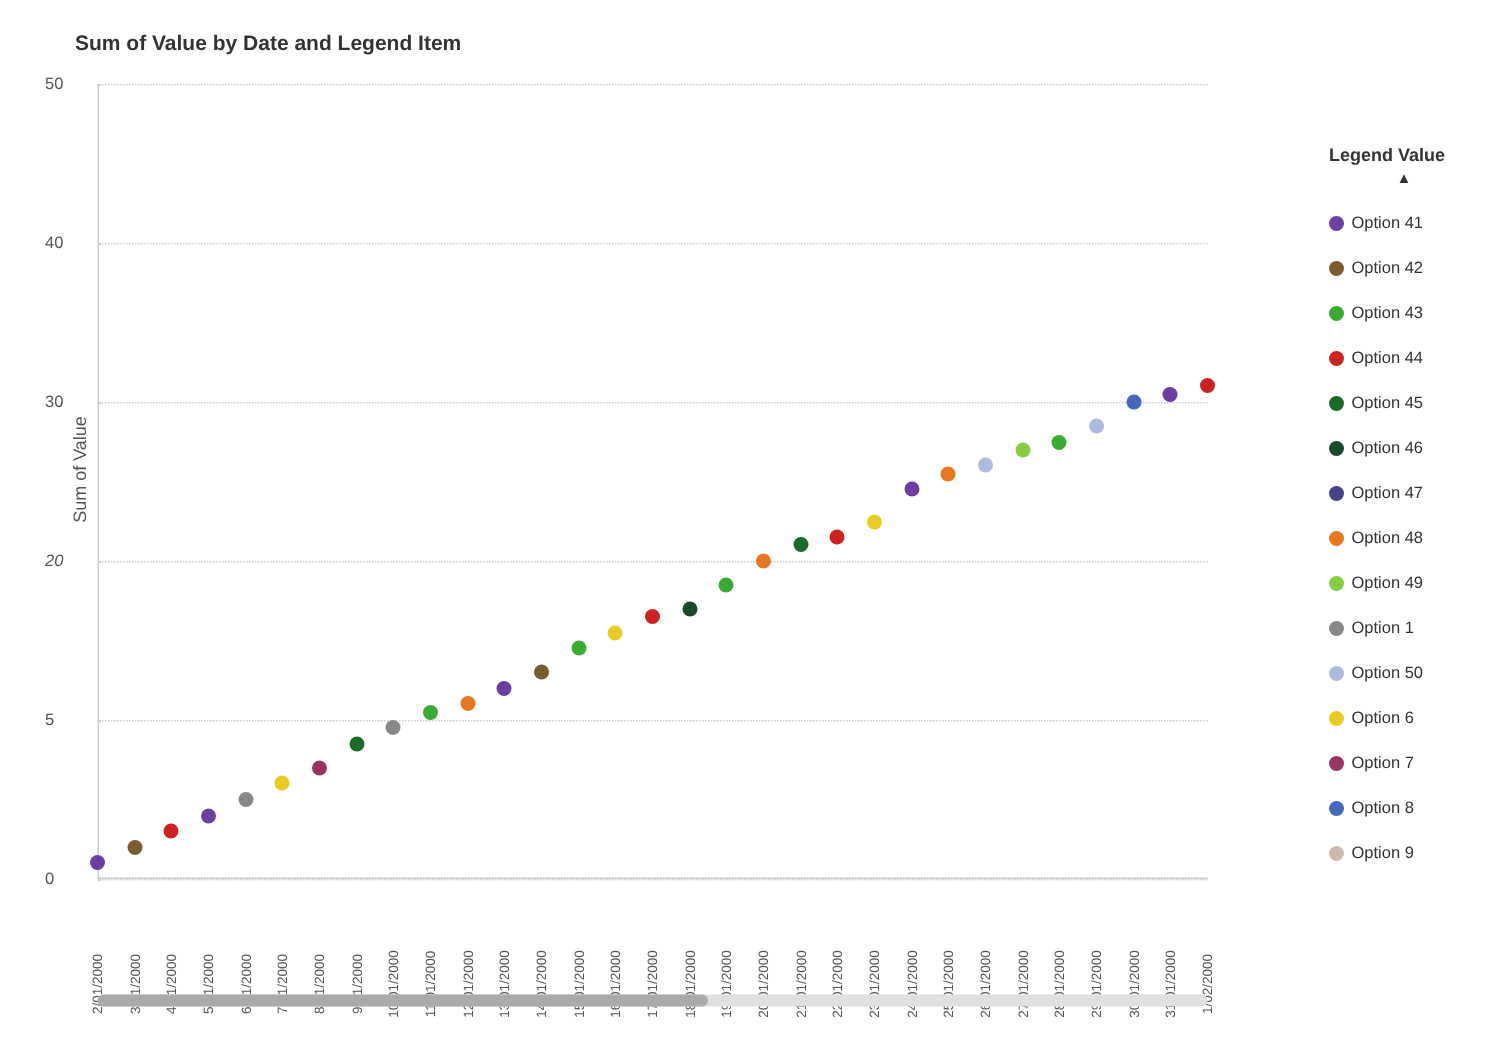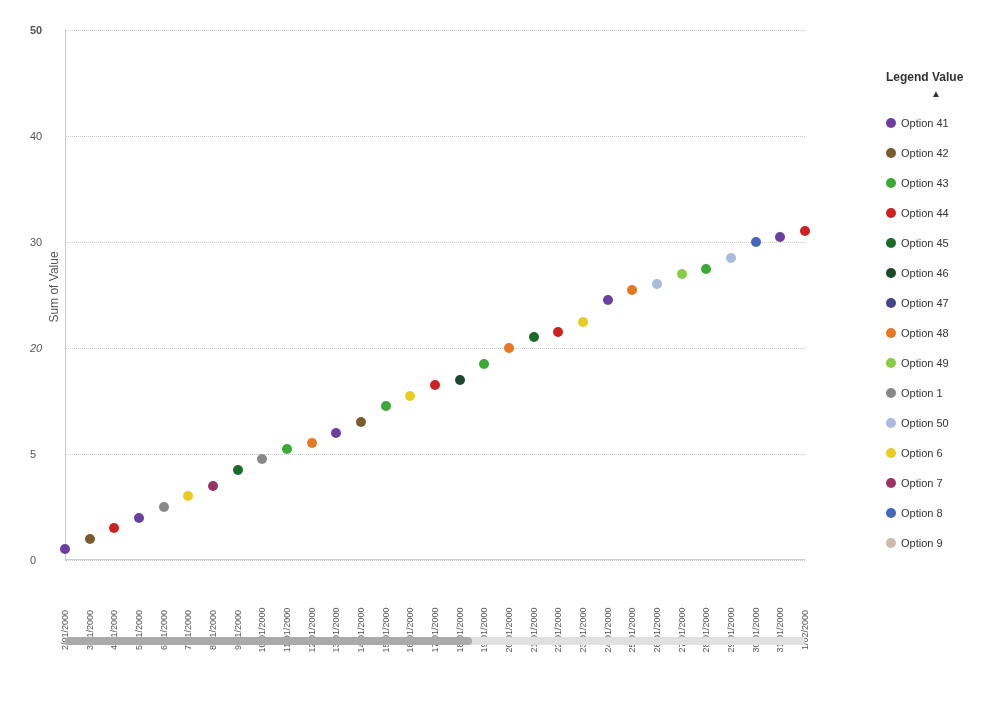--- a/index.html
+++ b/index.html
@@ -133,41 +133,42 @@
       right: 0;
       bottom: 0;
       height: 1px;
       background: #ccc;
     }
   </style>
 </head>
 <body>
 
 <div class="chart-container">
+  <div class="chart-title">Sum of Value by Date and Legend Item</div>
 
   <div class="chart-area">
 
     <div style="position:absolute;left:8px;top:260px;font-size:12px;color:#555;transform:rotate(-90deg);white-space:nowrap;transform-origin:center center;">Sum of Value</div>
 
     <div class="plot-area" id="plotArea">
       <div class="y-axis-line"></div>
       <div class="x-axis-line"></div>
 
     <div class="grid-line" style="top: 530px;"></div>
         <div class="y-tick-label" style="top: 530px;">0</div>
         <div class="grid-line" style="top: 424px;"></div>
         <div class="y-tick-label" style="top: 424px;">5</div>
         <div class="grid-line" style="top: 318px;"></div>
         <div class="y-tick-label" style="top: 318px; font-style: italic;">20</div>
         <div class="grid-line" style="top: 212px;"></div>
         <div class="y-tick-label" style="top: 212px;">30</div>
         <div class="grid-line" style="top: 106px;"></div>
         <div class="y-tick-label" style="top: 106px;">40</div>
         <div class="grid-line" style="top: 0px;"></div>
-        <div class="y-tick-label" style="top: 0px; font-weight: bold;">50</div>
+        <div class="y-tick-label" style="top: 0px;">50</div>
         <div style="position: absolute; left: 0px; bottom: -75px; font-size: 9px; color: rgb(85, 85, 85); transform: translateX(-50%) rotate(-90deg); transform-origin: center center; white-space: nowrap;">2/01/2000</div>
         <div style="position: absolute; left: 24.6667px; bottom: -75px; font-size: 9px; color: rgb(85, 85, 85); transform: translateX(-50%) rotate(-90deg); transform-origin: center center; white-space: nowrap;">3/01/2000</div>
         <div style="position: absolute; left: 49.3333px; bottom: -75px; font-size: 9px; color: rgb(85, 85, 85); transform: translateX(-50%) rotate(-90deg); transform-origin: center center; white-space: nowrap;">4/01/2000</div>
         <div style="position: absolute; left: 74px; bottom: -75px; font-size: 9px; color: rgb(85, 85, 85); transform: translateX(-50%) rotate(-90deg); transform-origin: center center; white-space: nowrap;">5/01/2000</div>
         <div style="position: absolute; left: 98.6667px; bottom: -75px; font-size: 9px; color: rgb(85, 85, 85); transform: translateX(-50%) rotate(-90deg); transform-origin: center center; white-space: nowrap;">6/01/2000</div>
         <div style="position: absolute; left: 123.333px; bottom: -75px; font-size: 9px; color: rgb(85, 85, 85); transform: translateX(-50%) rotate(-90deg); transform-origin: center center; white-space: nowrap;">7/01/2000</div>
         <div style="position: absolute; left: 148px; bottom: -75px; font-size: 9px; color: rgb(85, 85, 85); transform: translateX(-50%) rotate(-90deg); transform-origin: center center; white-space: nowrap;">8/01/2000</div>
         <div style="position: absolute; left: 172.667px; bottom: -75px; font-size: 9px; color: rgb(85, 85, 85); transform: translateX(-50%) rotate(-90deg); transform-origin: center center; white-space: nowrap;">9/01/2000</div>
         <div style="position: absolute; left: 197.333px; bottom: -75px; font-size: 9px; color: rgb(85, 85, 85); transform: translateX(-50%) rotate(-90deg); transform-origin: center center; white-space: nowrap;">10/01/2000</div>
         <div style="position: absolute; left: 222px; bottom: -75px; font-size: 9px; color: rgb(85, 85, 85); transform: translateX(-50%) rotate(-90deg); transform-origin: center center; white-space: nowrap;">11/01/2000</div>

